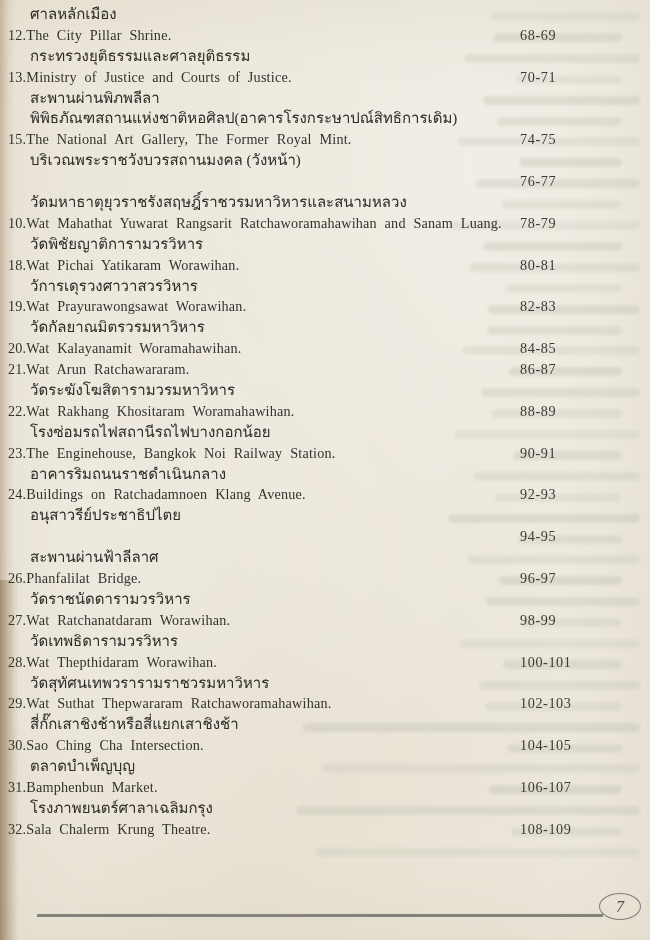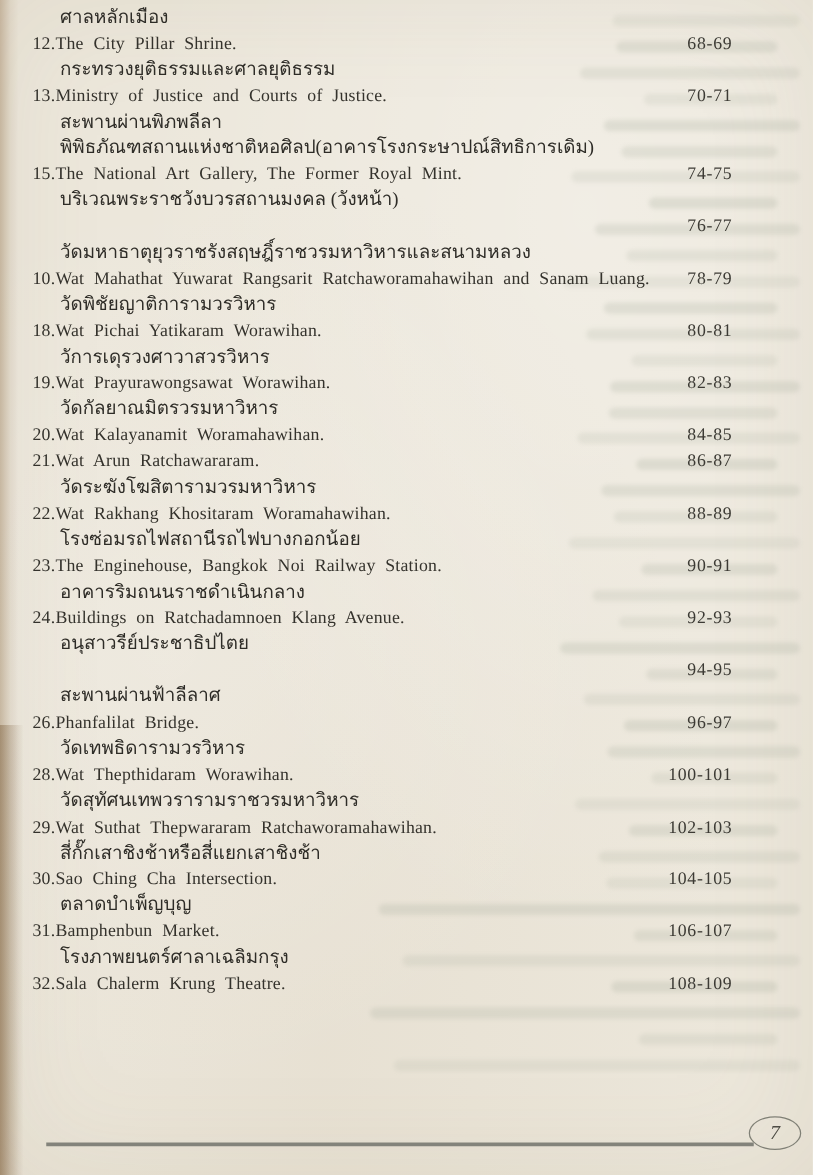--- a/index.html
+++ b/index.html
@@ -27,28 +27,28 @@
     pointer-events:none;
   }
   #ghost{position:absolute;inset:0;pointer-events:none;}
   .ghost-bar{
     position:absolute;height:9px;border-radius:5px;
     background:#a9af9f;filter:blur(1.6px);
   }
   #toc{position:absolute;top:4px;left:0;right:0;}
   .line{line-height:20.9px;white-space:nowrap;height:20.9px;}
   .thai-line{
-    padding-left:48px;font-size:15px;color:#2e2c27;
+    padding-left:30px;font-size:15px;color:#2e2c27;
   }
   .eng-line{
-    position:relative;padding-left:26px;font-size:14.2px;color:#34322c;
+    position:relative;padding-left:8px;font-size:14.2px;color:#34322c;
     word-spacing:4px;letter-spacing:0.2px;
   }
   .pages{
-    position:absolute;left:520px;top:0;width:66px;text-align:right;
+    position:absolute;left:520px;top:0;width:66px;text-align:left;
     word-spacing:0;letter-spacing:0.6px;color:#3c3a34;
   }
   #footer-rule{
     position:absolute;top:914px;left:37px;width:566px;height:3px;
     background:#83837b;
   }
   #page-badge{
     position:absolute;left:599px;top:893px;width:42px;height:27px;
     border:1.5px solid #808076;border-radius:50%;
     display:flex;align-items:center;justify-content:center;
@@ -159,20 +159,24 @@
     </div>
     <div class="entry">
       <div class="line thai-line">อนุสาวรีย์ประชาธิปไตย</div>
       <div class="line eng-line"><span class="pages">94-95</span></div>
     </div>
     <div class="entry">
       <div class="line thai-line">สะพานผ่านฟ้าลีลาศ</div>
       <div class="line eng-line"><span>26.Phanfalilat Bridge.</span><span class="pages">96-97</span></div>
     </div>
     <div class="entry">
+      <div class="line thai-line">วัดราชนัดดารามวรวิหาร</div>
+      <div class="line eng-line"><span>27.Wat Ratchanatdaram Worawihan.</span><span class="pages">98-99</span></div>
+    </div>
+    <div class="entry">
       <div class="line thai-line">วัดเทพธิดารามวรวิหาร</div>
       <div class="line eng-line"><span>28.Wat Thepthidaram Worawihan.</span><span class="pages">100-101</span></div>
     </div>
     <div class="entry">
       <div class="line thai-line">วัดสุทัศนเทพวรารามราชวรมหาวิหาร</div>
       <div class="line eng-line"><span>29.Wat Suthat Thepwararam Ratchaworamahawihan.</span><span class="pages">102-103</span></div>
     </div>
     <div class="entry">
       <div class="line thai-line">สี่กั๊กเสาชิงช้าหรือสี่แยกเสาชิงช้า</div>
       <div class="line eng-line"><span>30.Sao Ching Cha Intersection.</span><span class="pages">104-105</span></div>

